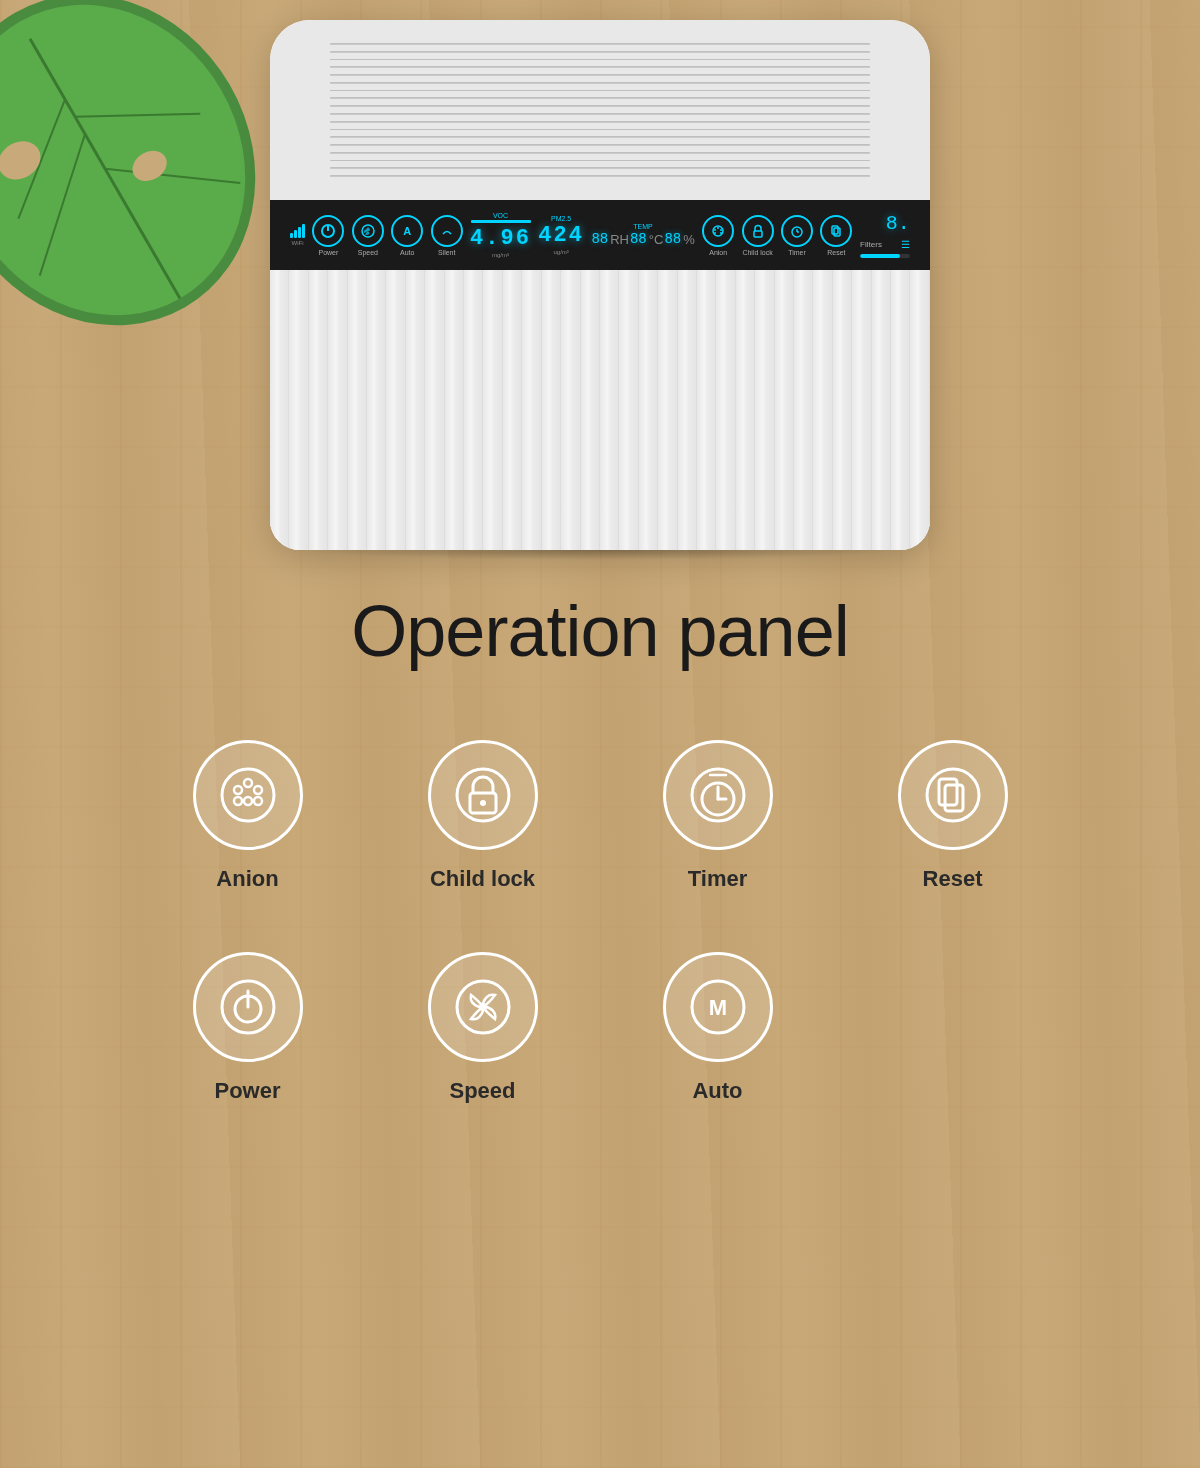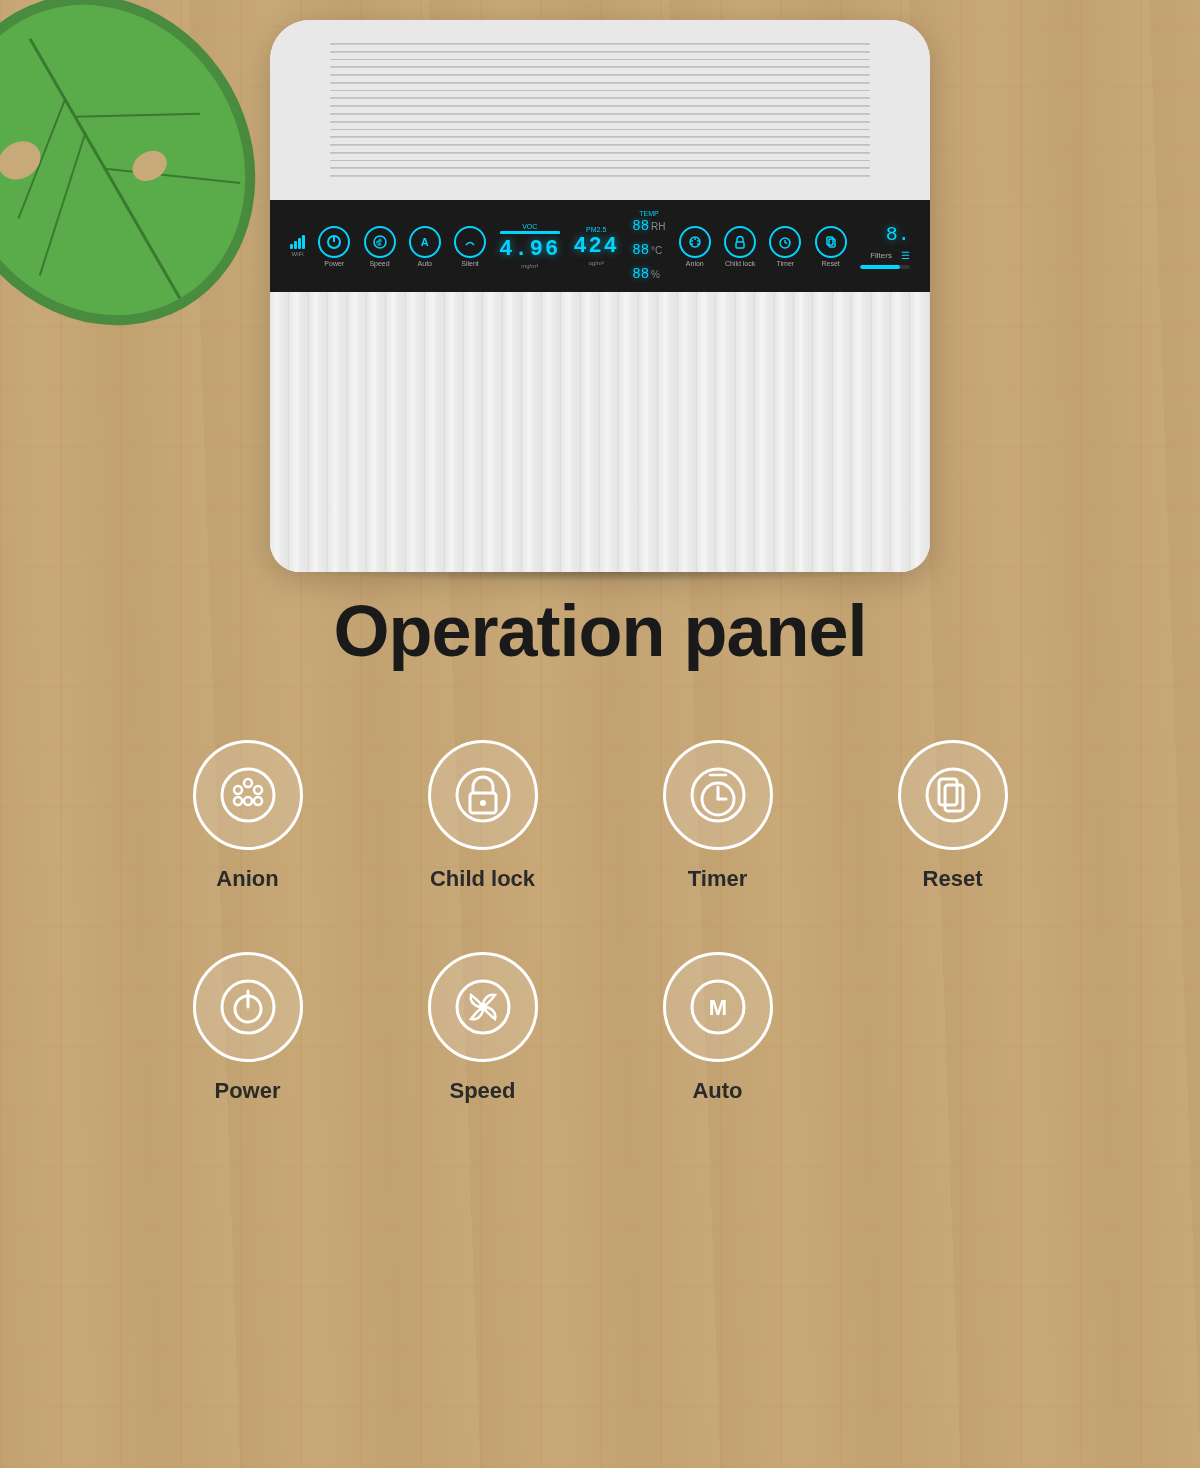--- a/index.html
+++ b/index.html
@@ -169,39 +169,39 @@
       text-shadow: 0 0 8px rgba(0,212,255,0.6);
     }
 
     .display-unit {
       font-size: 6px;
       color: #888;
     }
 
     .temp-display {
       display: flex;
-      flex-direction: column;
-      gap: 8px;
+      flex-direction: row;
+      gap: 1px;
     }
 
     .temp-row {
       display: flex;
       align-items: center;
       gap: 2px;
     }
 
     .temp-value {
       font-size: 14px;
       color: #00d4ff;
       font-family: 'Courier New', monospace;
       text-shadow: 0 0 6px rgba(0,212,255,0.6);
     }
 
     .temp-unit {
-      font-size: 10px;
+      font-size: 13px;
       color: #888;
     }
 
     .panel-right {
       display: flex;
       flex-direction: column;
       align-items: flex-end;
       gap: 4px;
     }
 
@@ -290,21 +290,21 @@
     }
 
     svg.icon-svg {
       width: 60px;
       height: 60px;
     }
 
     
     .main-title {
       font-size: 72px;
-      font-weight: 700;
+      font-weight: 400;
       color: #1a1a1a;
       letter-spacing: -1px;
     }
 
     
     .device-shadow {
       width: 600px;
       height: 20px;
       background: radial-gradient(ellipse, rgba(0,0,0,0.25) 0%, transparent 70%);
       margin-top: -10px;
@@ -474,21 +474,21 @@
           <svg width="16" height="16" viewBox="0 0 16 16">
               <rect x="4" y="3" width="6" height="8" rx="1" fill="none" stroke="#00d4ff" stroke-width="1.5"></rect>
               <rect x="6" y="5" width="6" height="8" rx="1" fill="none" stroke="#00d4ff" stroke-width="1.5"></rect>
             </svg>
         </div>
         <div class="btn-label">Reset</div>
       </div>
 
       <div class="panel-right">
         <div style="font-size:20px;color:#00d4ff;font-family:'Courier New';text-shadow:0 0 8px rgba(0,212,255,0.6);">8.</div>
-        <div style="display:flex;align-items:center;gap:9px;">
+        <div style="display:flex;align-items:center;gap:19px;">
           <span style="font-size:8px;color:#aaa;">Filters</span>
           <span style="font-size:10px;color:#00d4ff;">☰</span>
         </div>
         <div class="progress-bar-h">
           <div class="progress-fill" style="width:80%"></div>
         </div>
       </div>
     </div>
 
     <div class="device-body">

